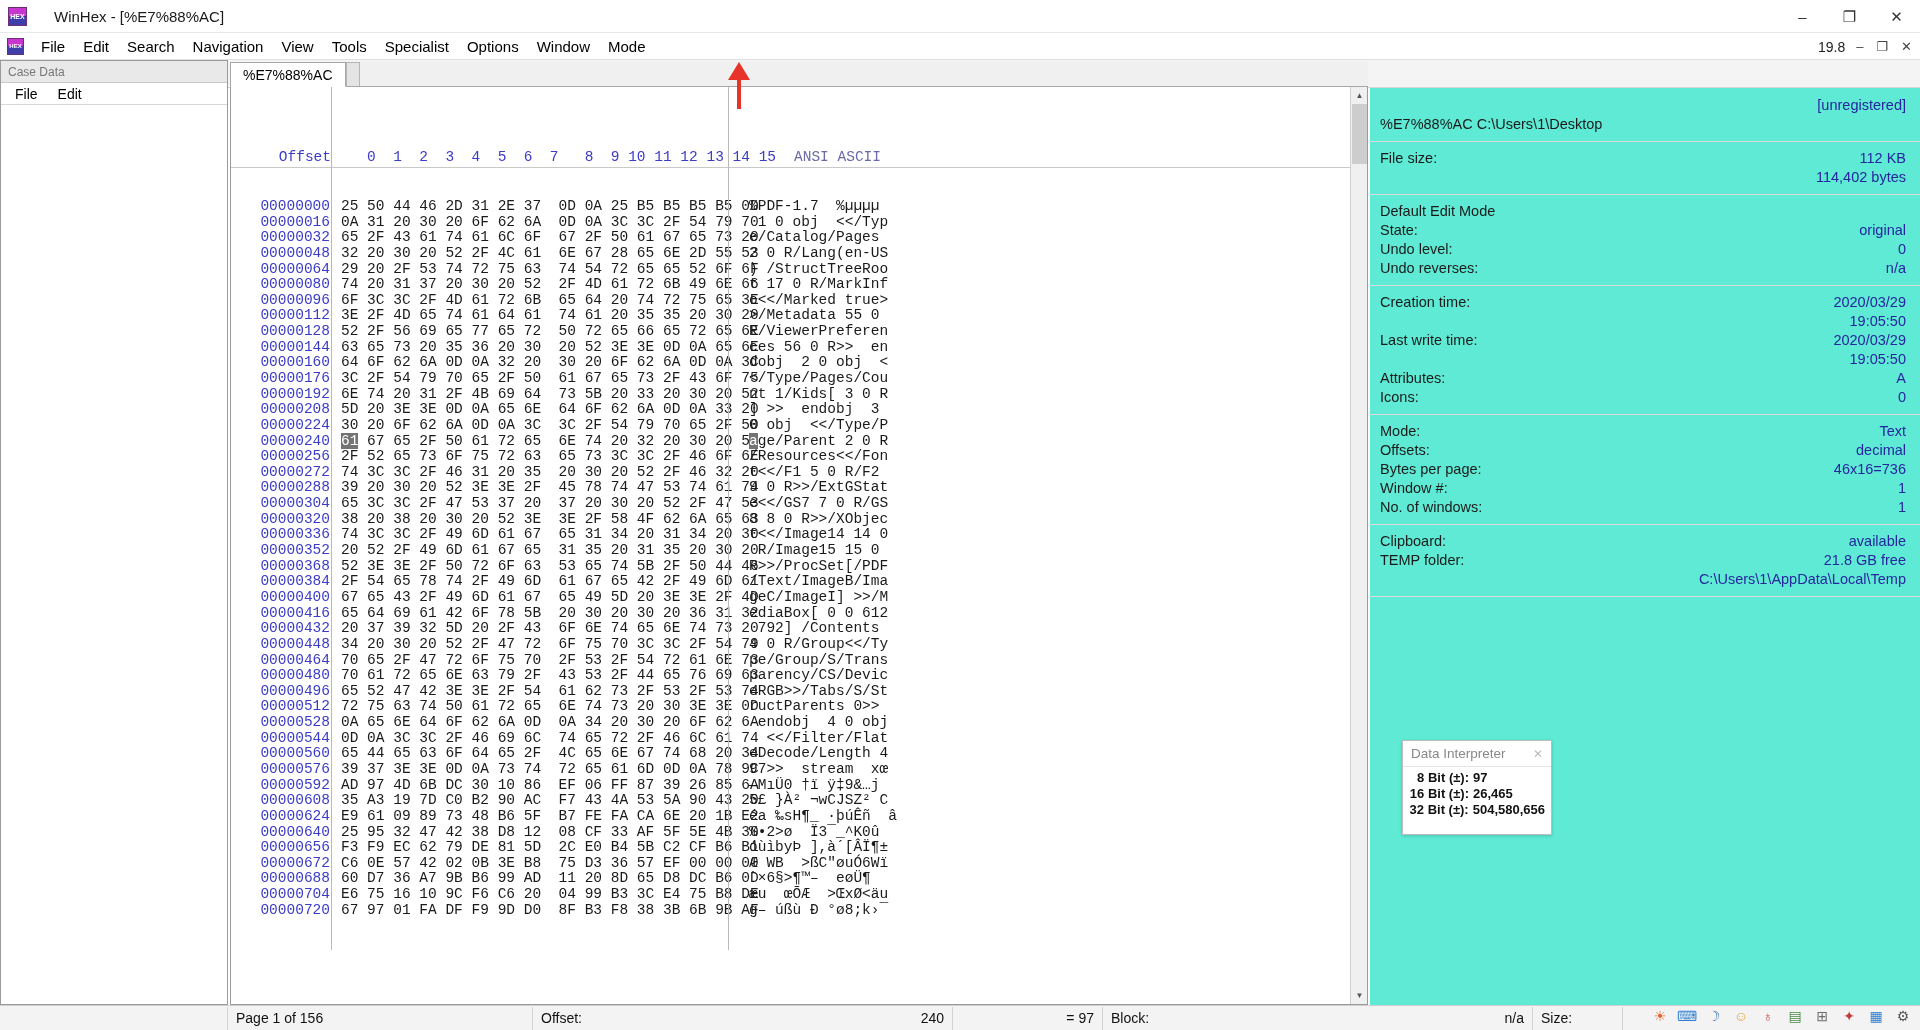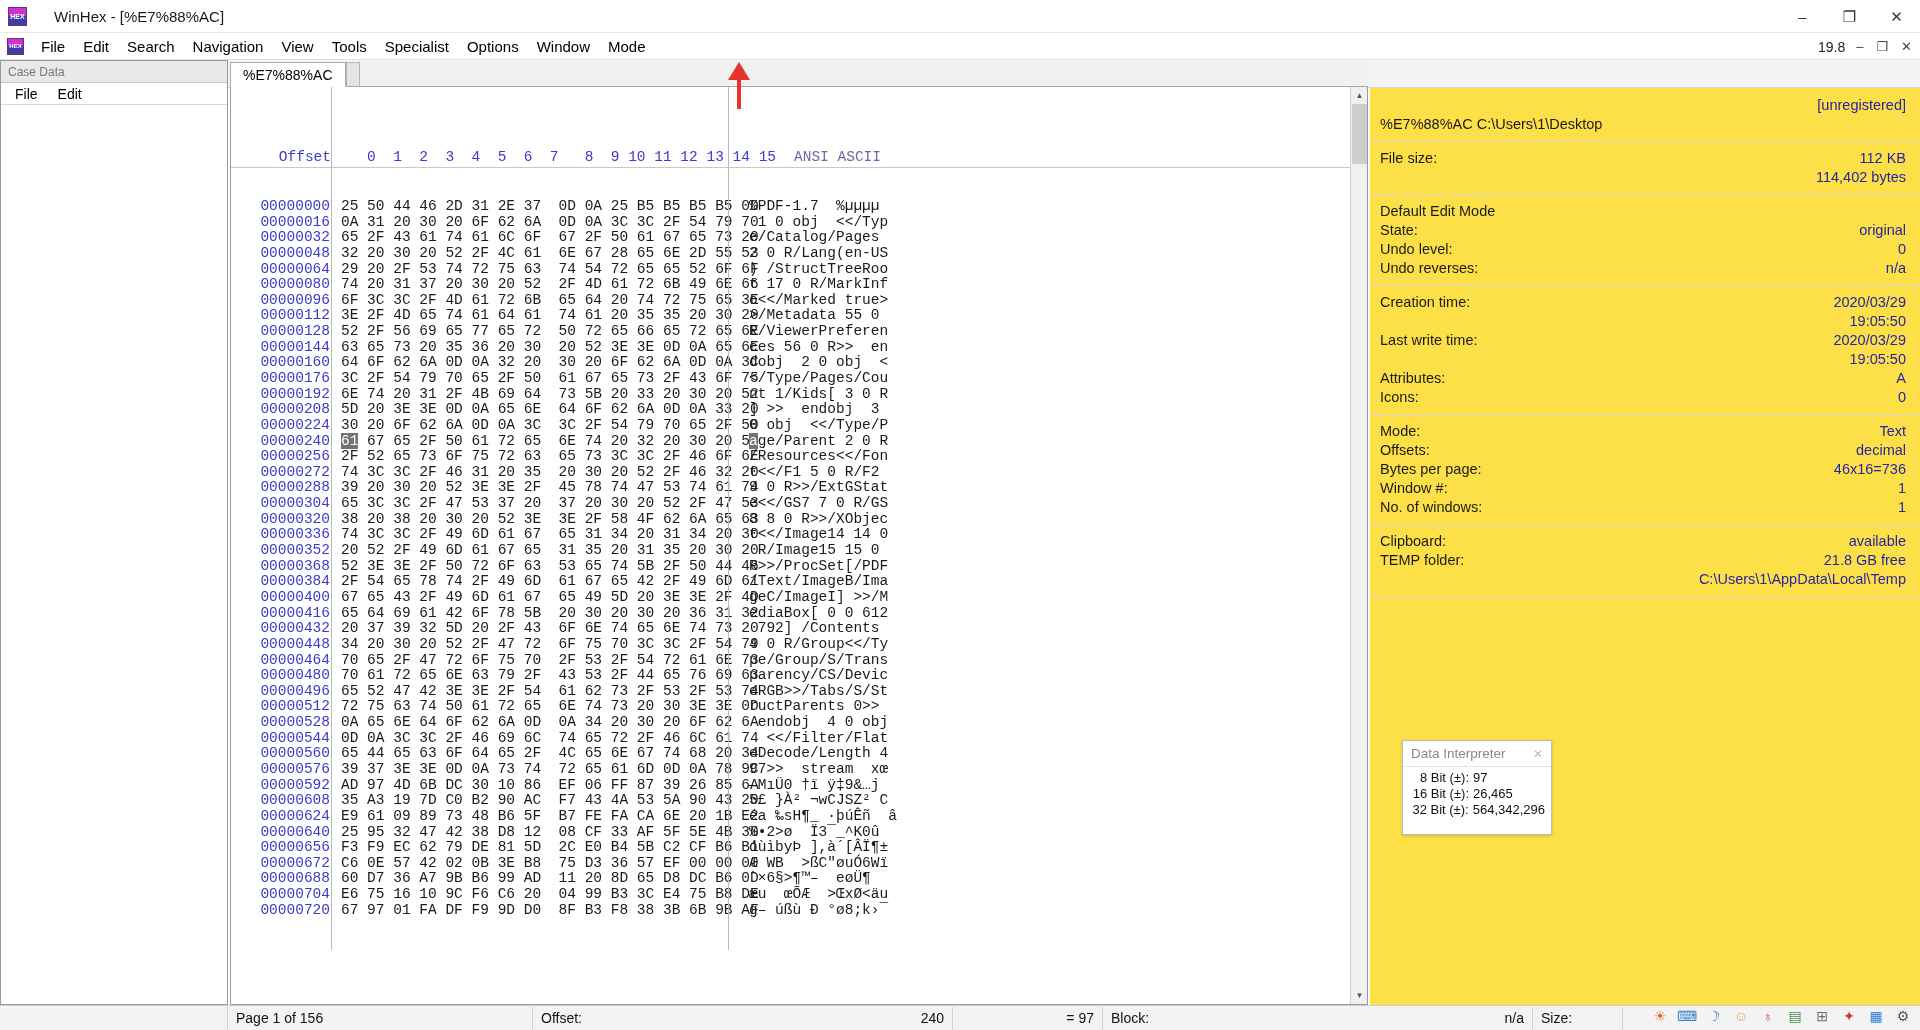--- a/index.html
+++ b/index.html
@@ -177,21 +177,21 @@
   .red-arrow {
     position:absolute; left:728px; top:62px;
     width:26px; height:48px;
     pointer-events:none;
   }
 
   
   .info-panel {
     position:absolute; left:1370px; top:88px;
     width:550px; height:917px;
-    background:#fde047;
+    background:#5eead4;
     font-size:14.5px;
   }
   .info-sec { padding:7px 14px 7px 10px; border-bottom:1px solid #dadada; }
   .info-sec:first-child { border-top:none; }
   .irow { display:flex; justify-content:space-between; line-height:19px; }
   .ilbl { color:#1b1b1b; }
   .ival { color:#26269e; text-align:right; }
   .ilbl-only { color:#1b1b1b; line-height:19px; }
   .unreg { color:#26269e; text-align:right; display:block; line-height:20px; }
 
@@ -204,21 +204,21 @@
     box-shadow:0 1px 3px rgba(0,0,0,.18);
     font-size:13px;
   }
   .di-title {
     height:26px; display:flex; align-items:center; justify-content:space-between;
     padding:0 4px 0 8px;
     color:#888; font-size:13.5px;
     border-bottom:1px solid #e4e4e4;
   }
   .di-close { width:18px; height:18px; display:flex; align-items:center; justify-content:center; color:#bbb; font-size:12px;}
-  .di-body { padding:3px 6px; }
+  .di-body { padding:3px 6px;font-weight:bold; }
   .di-row { display:flex; line-height:16px; font-size:13px; color:#111; }
   .di-row .k { width:64px; text-align:right; padding-right:4px; }
   .di-row .v { color:#111; }
 
   
   .statusbar {
     position:absolute; left:0; bottom:0;
     width:1920px; height:25px;
     background:#f3f3f3;
     border-top:1px solid #cfcfcf;
@@ -460,21 +460,21 @@
       <div class="di-row">
         <span class="k">8 Bit (±):</span>
         <span class="v">97</span>
       </div>
       <div class="di-row">
         <span class="k">16 Bit (±):</span>
         <span class="v">26,465</span>
       </div>
       <div class="di-row">
         <span class="k">32 Bit (±):</span>
-        <span class="v">564,342,296</span>
+        <span class="v">504,580,656</span>
       </div>
     </div>
 </div>
 
 <div class="statusbar">
   <div class="sb-cell" style="width:228px;"></div>
   <div class="sb-cell" style="width:305px;">Page 1 of 156</div>
   <div class="sb-cell" style="width:420px;justify-content:space-between;text-align:right;">
     <span>Offset:</span>
     <span>240</span>

